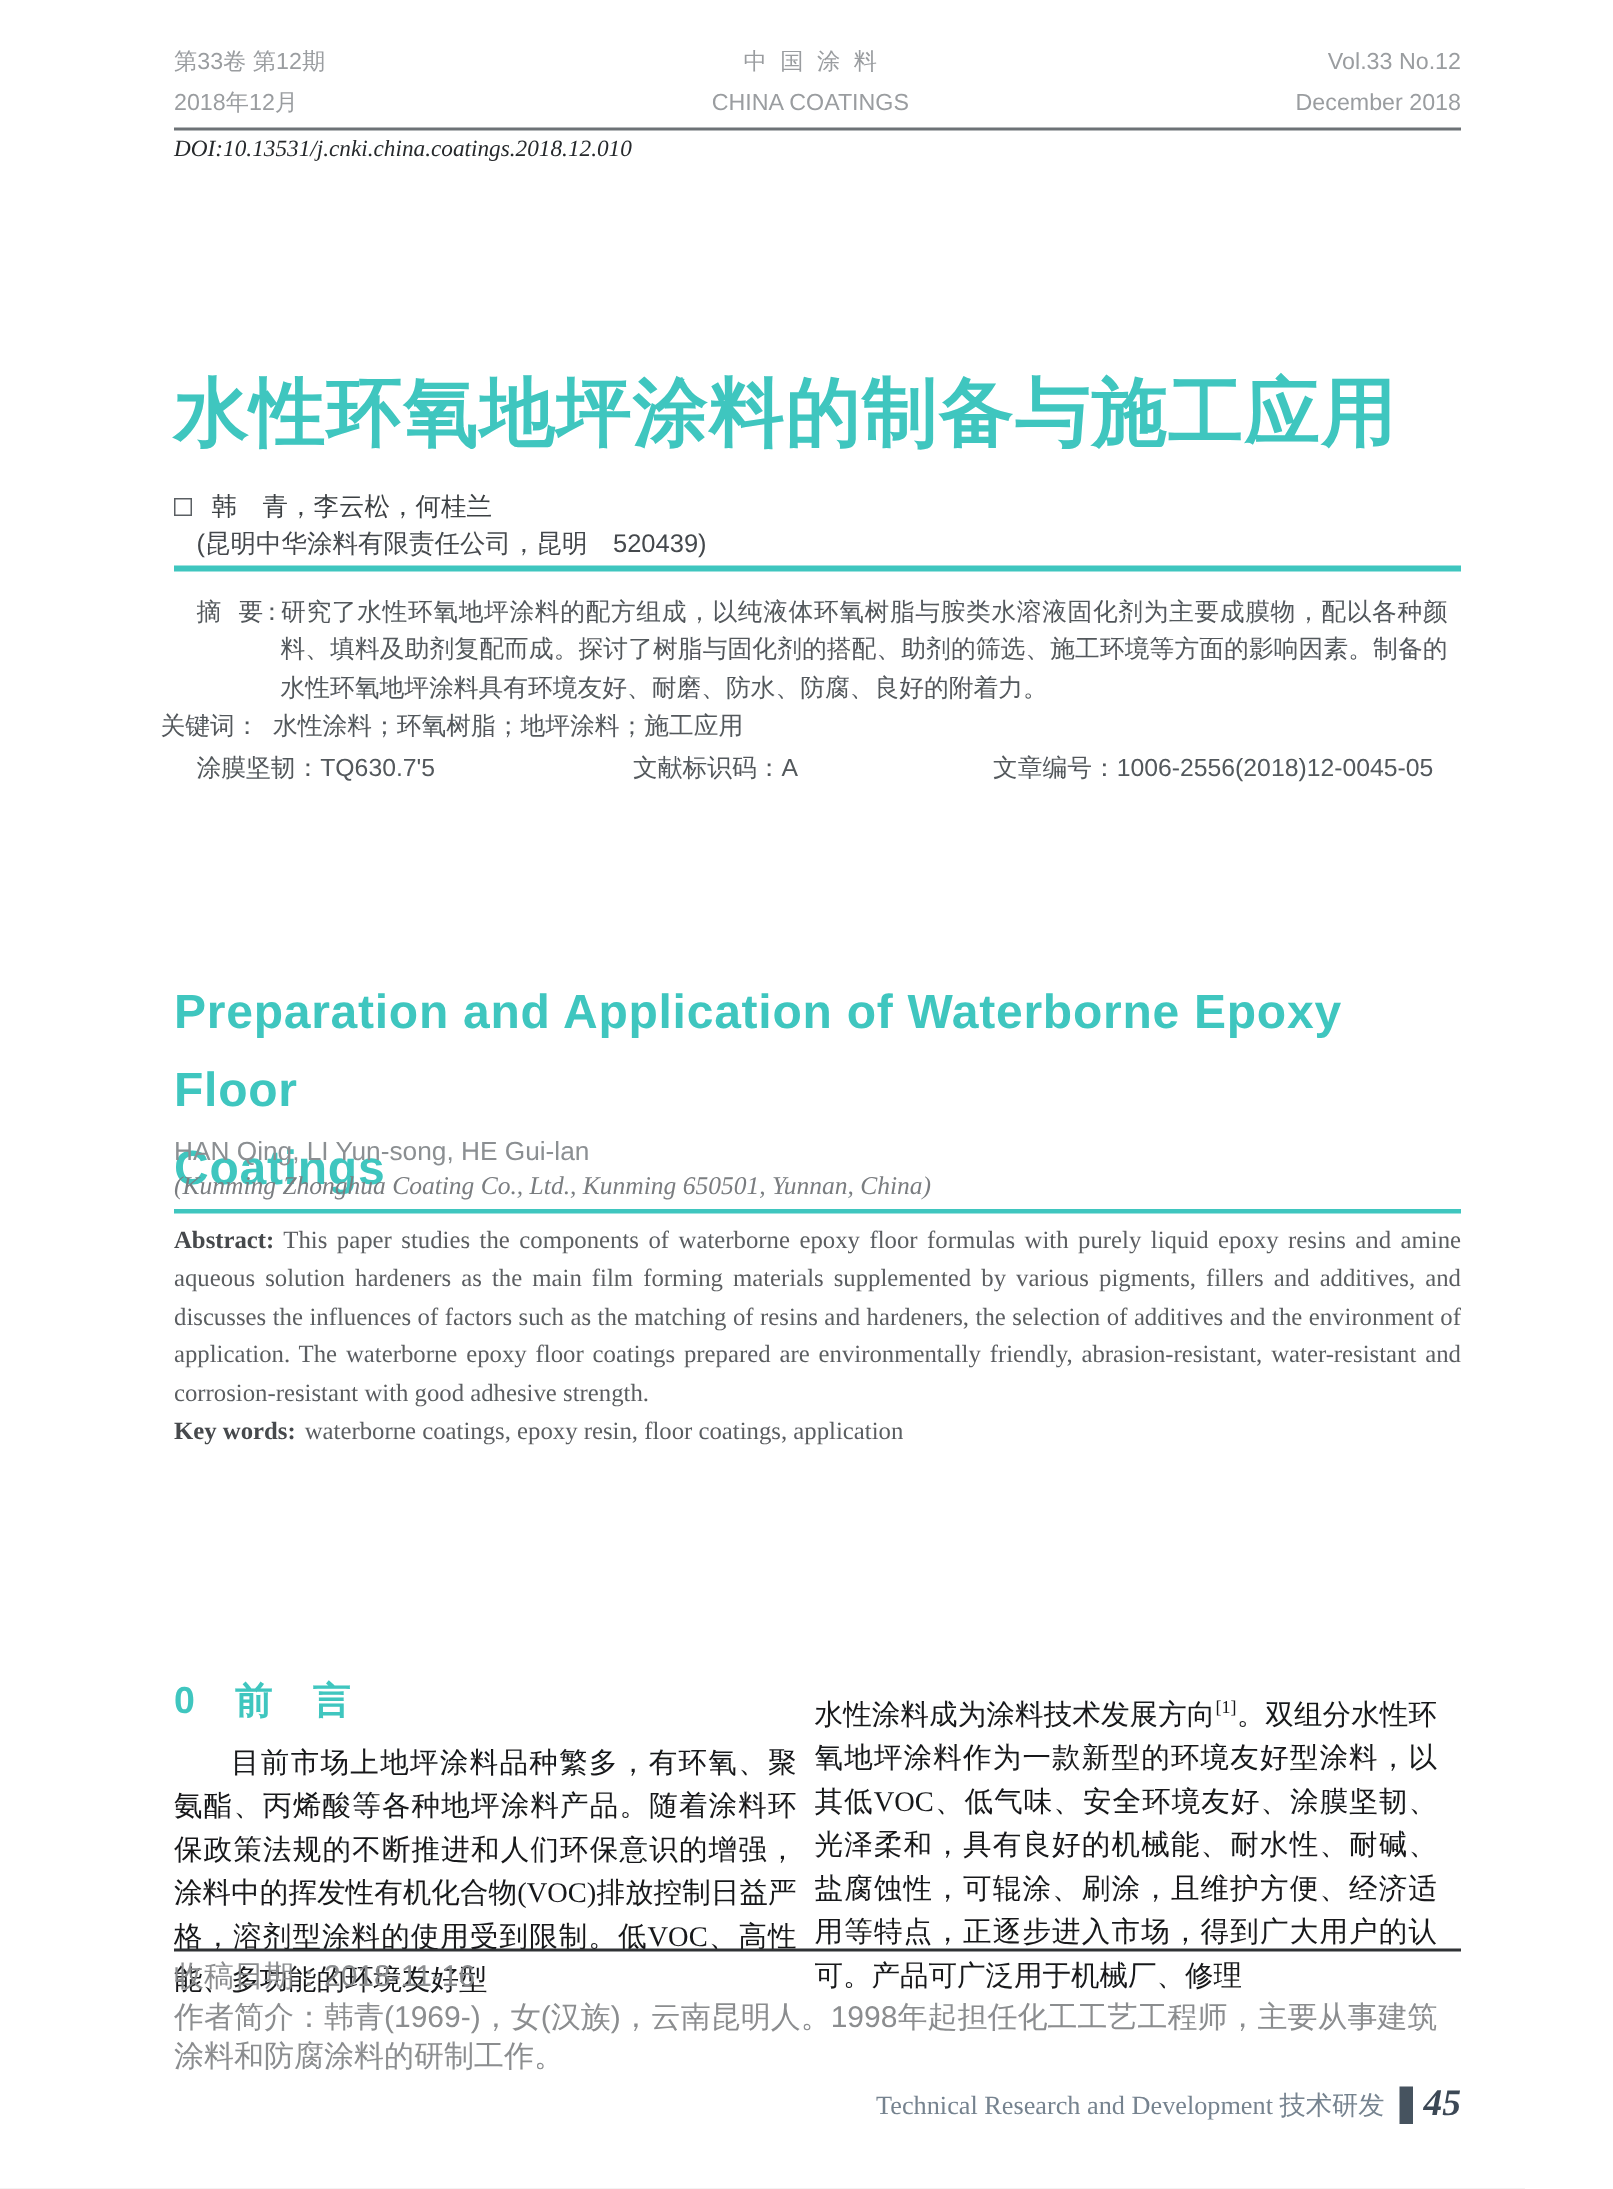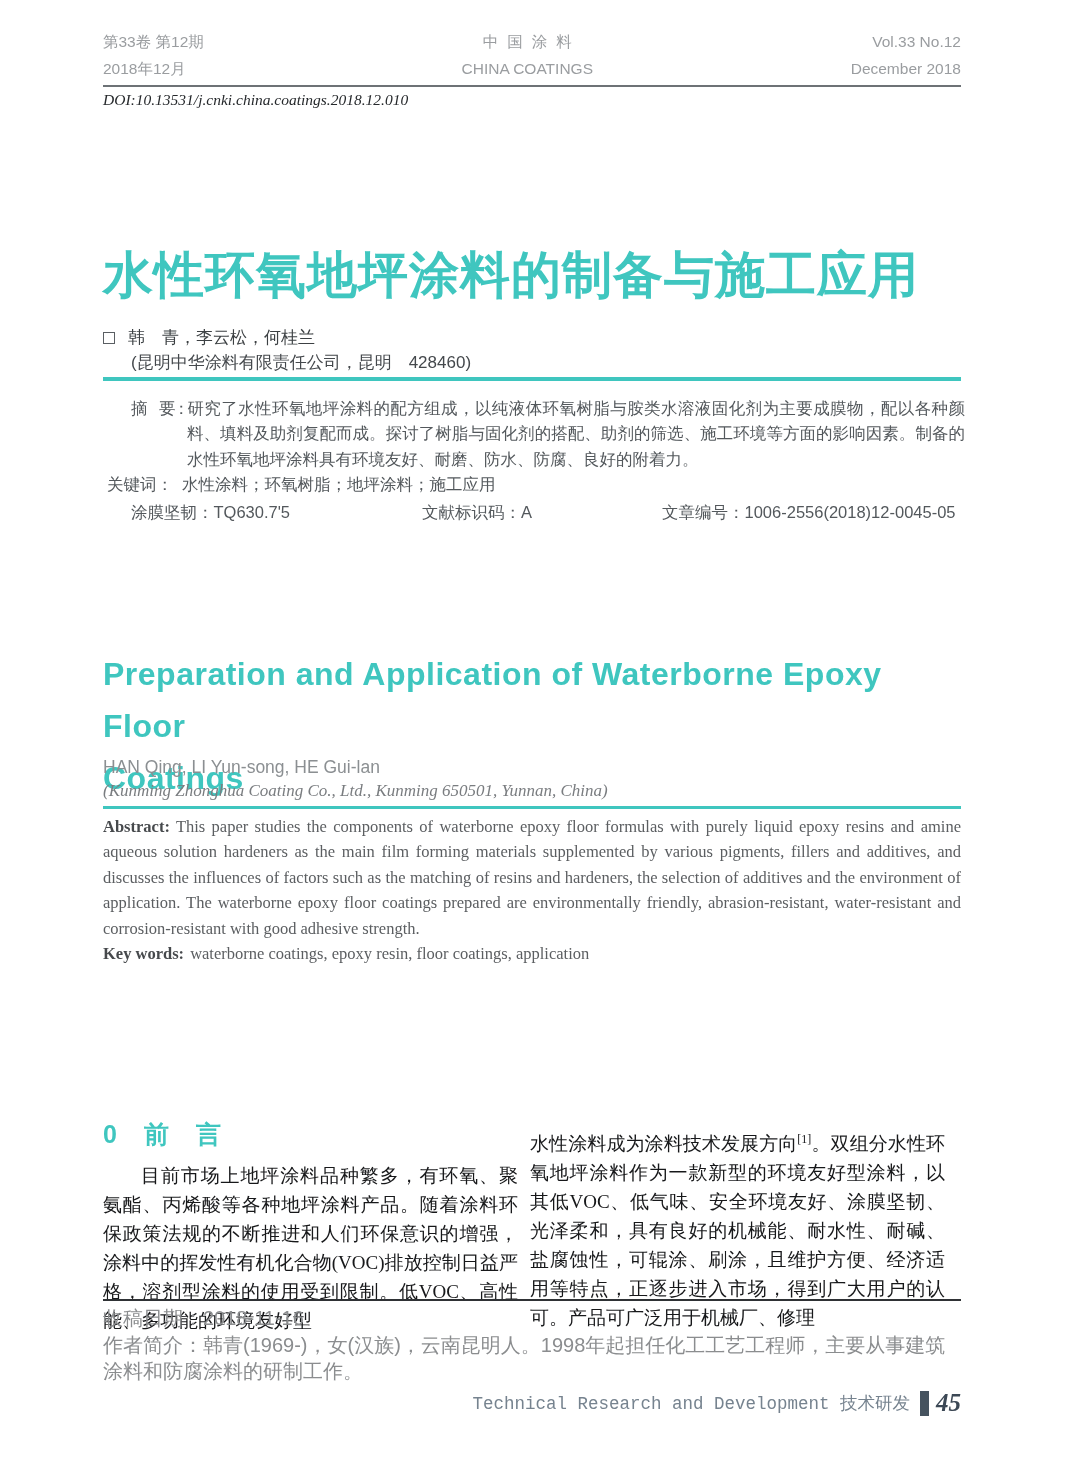--- a/index.html
+++ b/index.html
@@ -7,21 +7,21 @@
   .page {
     position: relative;
     width: 1075px;
     height: 1459px;
     background: #ffffff;
     margin: 0 auto;
     overflow: hidden;
     font-family: "Liberation Sans", "DejaVu Sans", sans-serif;
     color: #2b2b2b;
   }
-  .abs { position: absolute; left: 103px; width: 858px; }
+  .abs { position: absolute; left: 116px; width: 858px; }
 
   
   .jheader { top: 28px; display: flex; justify-content: space-between; color: #9a9da0; font-size: 15.5px; line-height: 27px; }
   .jh-center { text-align: center; }
   .jh-right  { text-align: right; }
   .jh-name-cn { letter-spacing: 9px; margin-right: -9px; }
   .header-rule { top: 85px; height: 2px; background: #6d7276; }
   .doi { top: 91px; font-family: "Liberation Serif", "DejaVu Serif", serif; font-size: 15.5px; color: #26292c; font-style: italic; }
 
   
@@ -58,21 +58,21 @@
   .indent { text-indent: 2em; }
   .col-right { padding-top: 11px; }
   .cjk-body sup { font-size: 12px; vertical-align: super; line-height: 0; }
 
   
   .footnote-rule { top: 1299px; height: 2px; background: #2f3235; }
   .footnote { top: 1305px; font-size: 20px; line-height: 26.5px; color: #8b8d8f; }
 
   
   .page-footer { top: 1389px; display: flex; align-items: center; justify-content: flex-end; }
-  .footer-text { font-family: Liberation Mono, monospace; font-size: 17.5px; color: #76838f; margin-right: 10px; }
+  .footer-text { font-family: Liberation Serif, serif; font-size: 17.5px; color: #76838f; margin-right: 10px; }
   .footer-bar { width: 9px; height: 25px; background: #46535f; margin-right: 7px; }
   .page-num { font-family: "Liberation Serif", "DejaVu Serif", serif; font-style: italic; font-weight: bold; font-size: 25px; color: #3c4855; }
 </style>
 </head>
 <body>
 
 <div class="page">
 
   <header class="abs jheader">
     <div class="jh-left">
@@ -88,21 +88,21 @@
       <div>December 2018</div>
     </div>
   </header>
   <div class="abs header-rule"></div>
   <div class="abs doi">DOI:10.13531/j.cnki.china.coatings.2018.12.010</div>
 
   <h1 class="abs cn-title">水性环氧地坪涂料的制备与施工应用</h1>
   <div class="abs cn-authors">
     <span class="author-box"></span><span>韩　青，李云松，何桂兰</span>
   </div>
-  <div class="abs cn-affil">(昆明中华涂料有限责任公司，昆明　428460)</div>
+  <div class="abs cn-affil">(昆明中华涂料有限责任公司，昆明　520439)</div>
   <div class="abs teal-rule r1"></div>
 
   <div class="abs front-block">
     <p class="cn-abstract"><span class="abs-label">摘　要：</span><span>研究了水性环氧地坪涂料的配方组成，以纯液体环氧树脂与胺类水溶液固化剂为主要成膜物，配以各种颜料、填料及助剂复配而成。探讨了树脂与固化剂的搭配、助剂的筛选、施工环境等方面的影响因素。制备的水性环氧地坪涂料具有环境友好、耐磨、防水、防腐、良好的附着力。</span></p>
     <div class="cn-keywords">
       <span class="kw-label">关键词：</span><span>水性涂料；环氧树脂；地坪涂料；施工应用</span>
     </div>
     <div class="meta-row">
       <span class="meta m1"><span>涂膜坚韧：</span><span>TQ630.7'5</span></span>
       <span class="meta m2"><span>文献标识码：</span><span>A</span></span>

